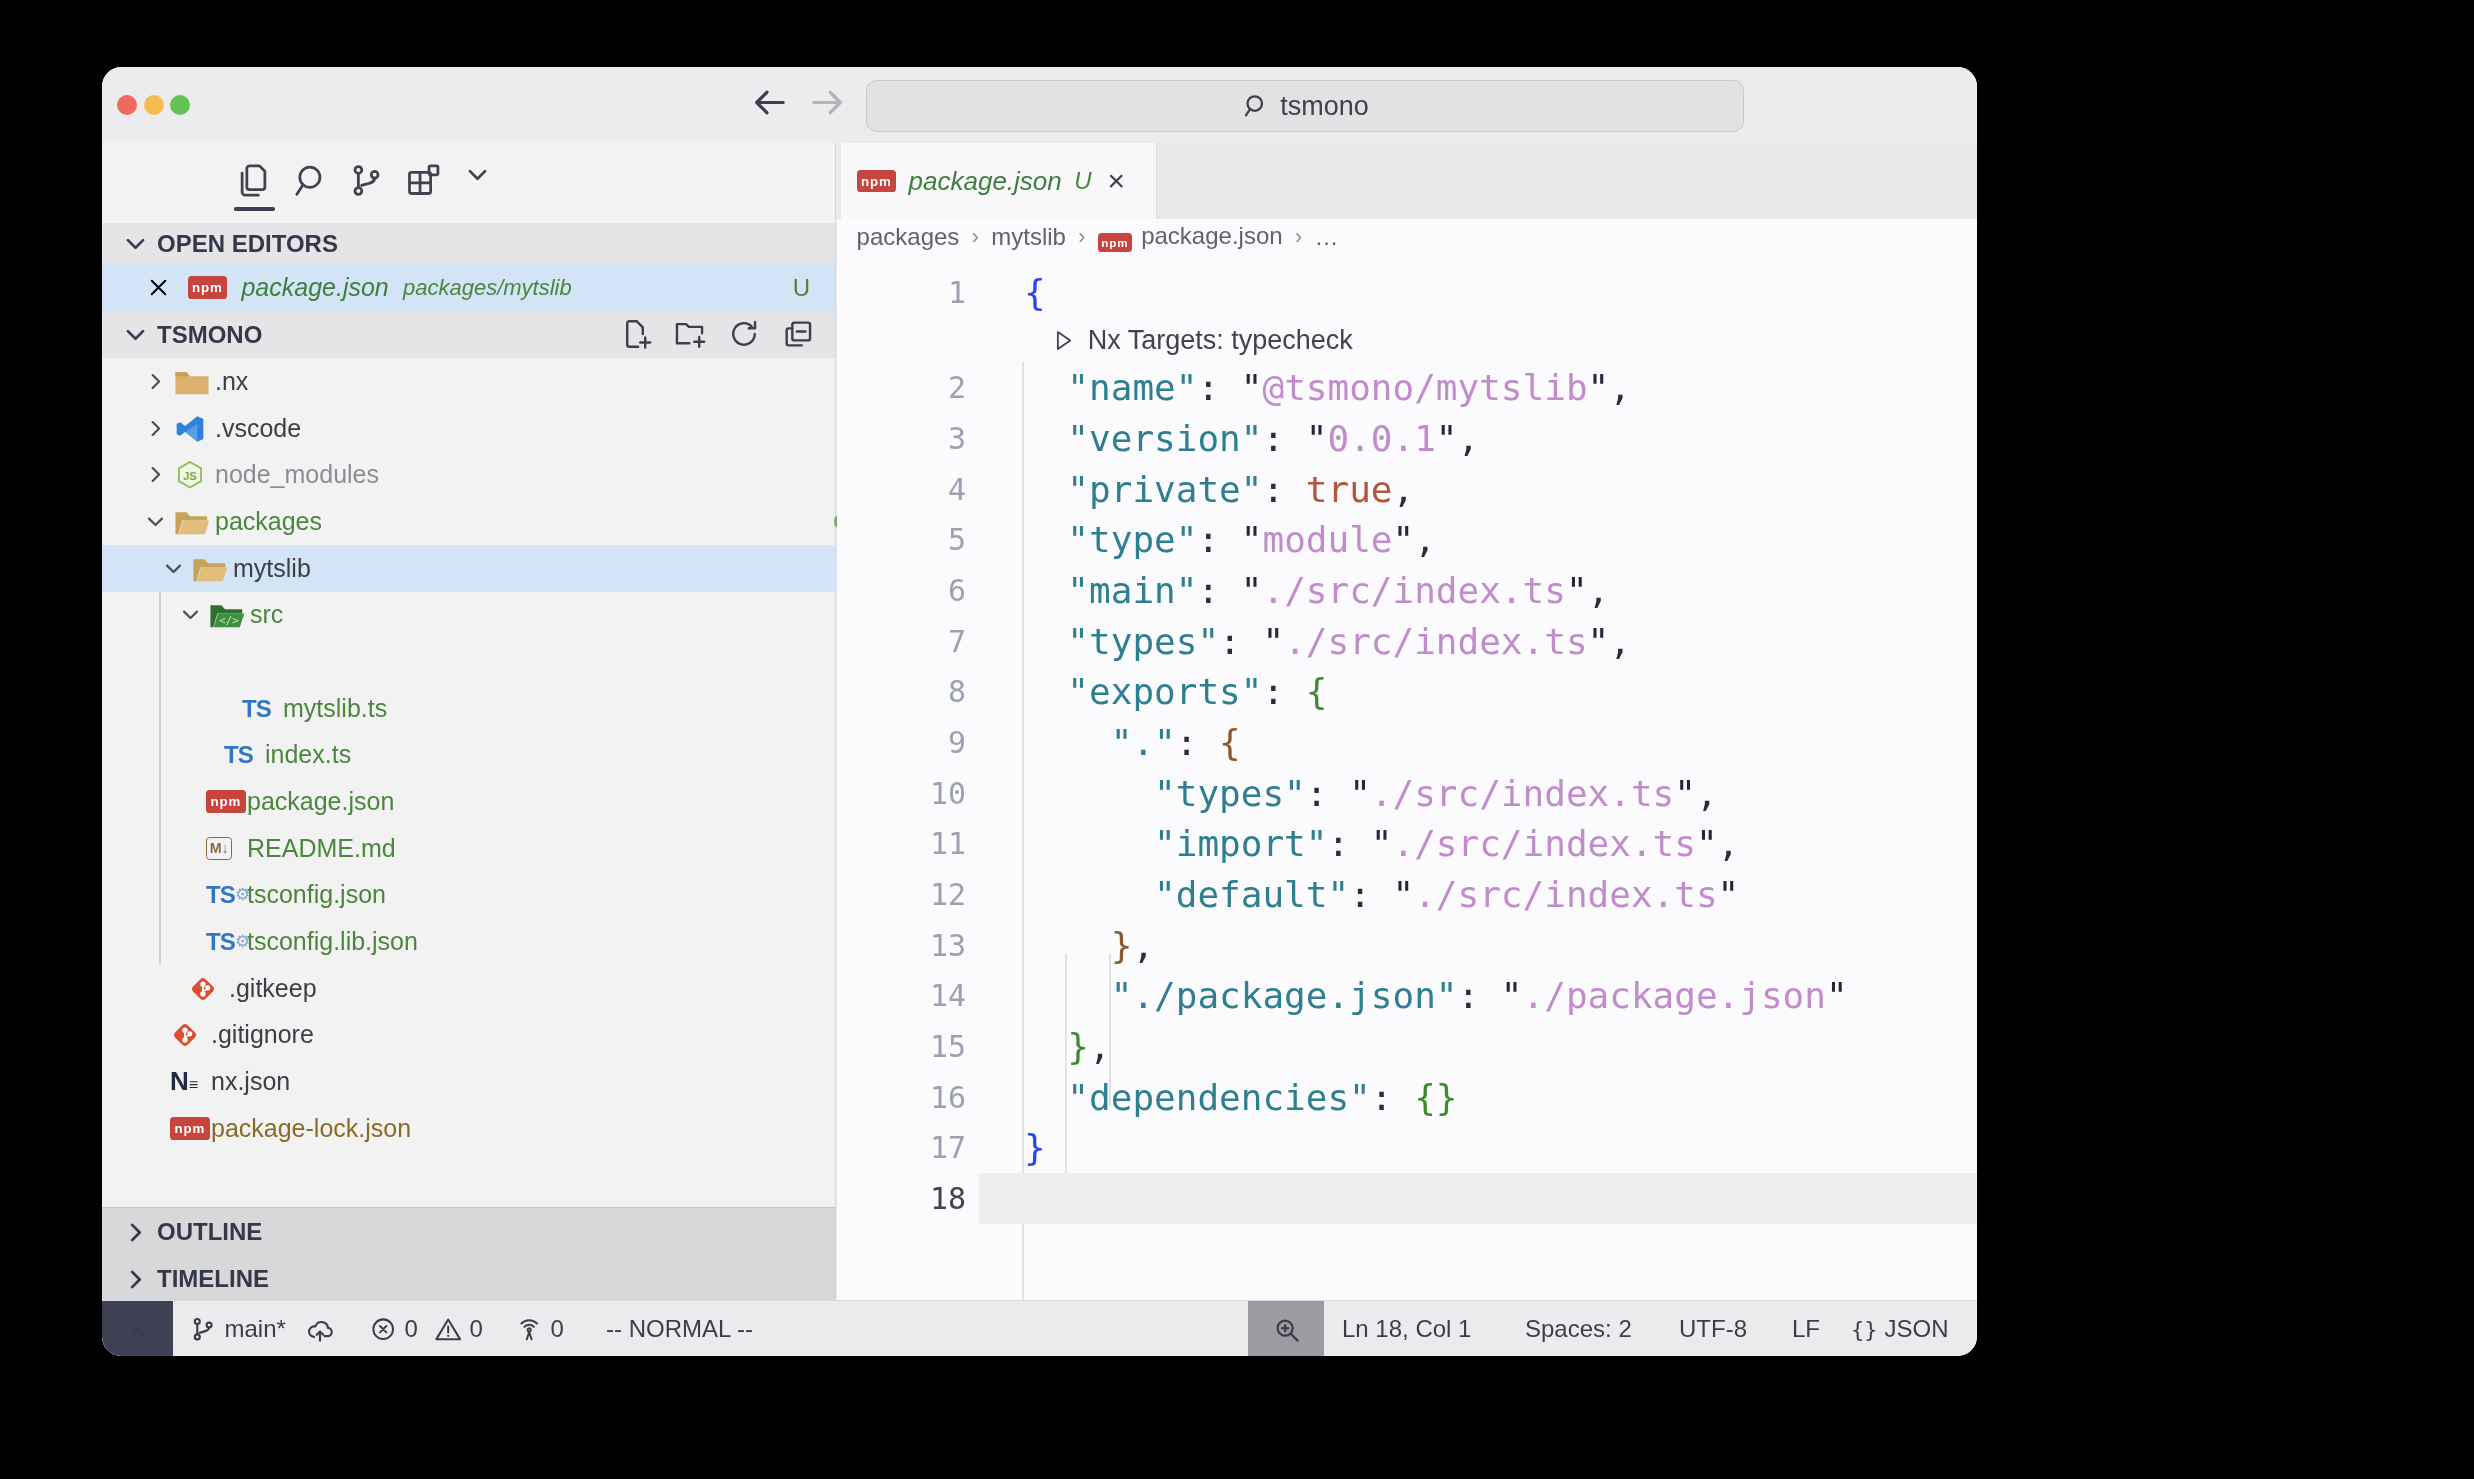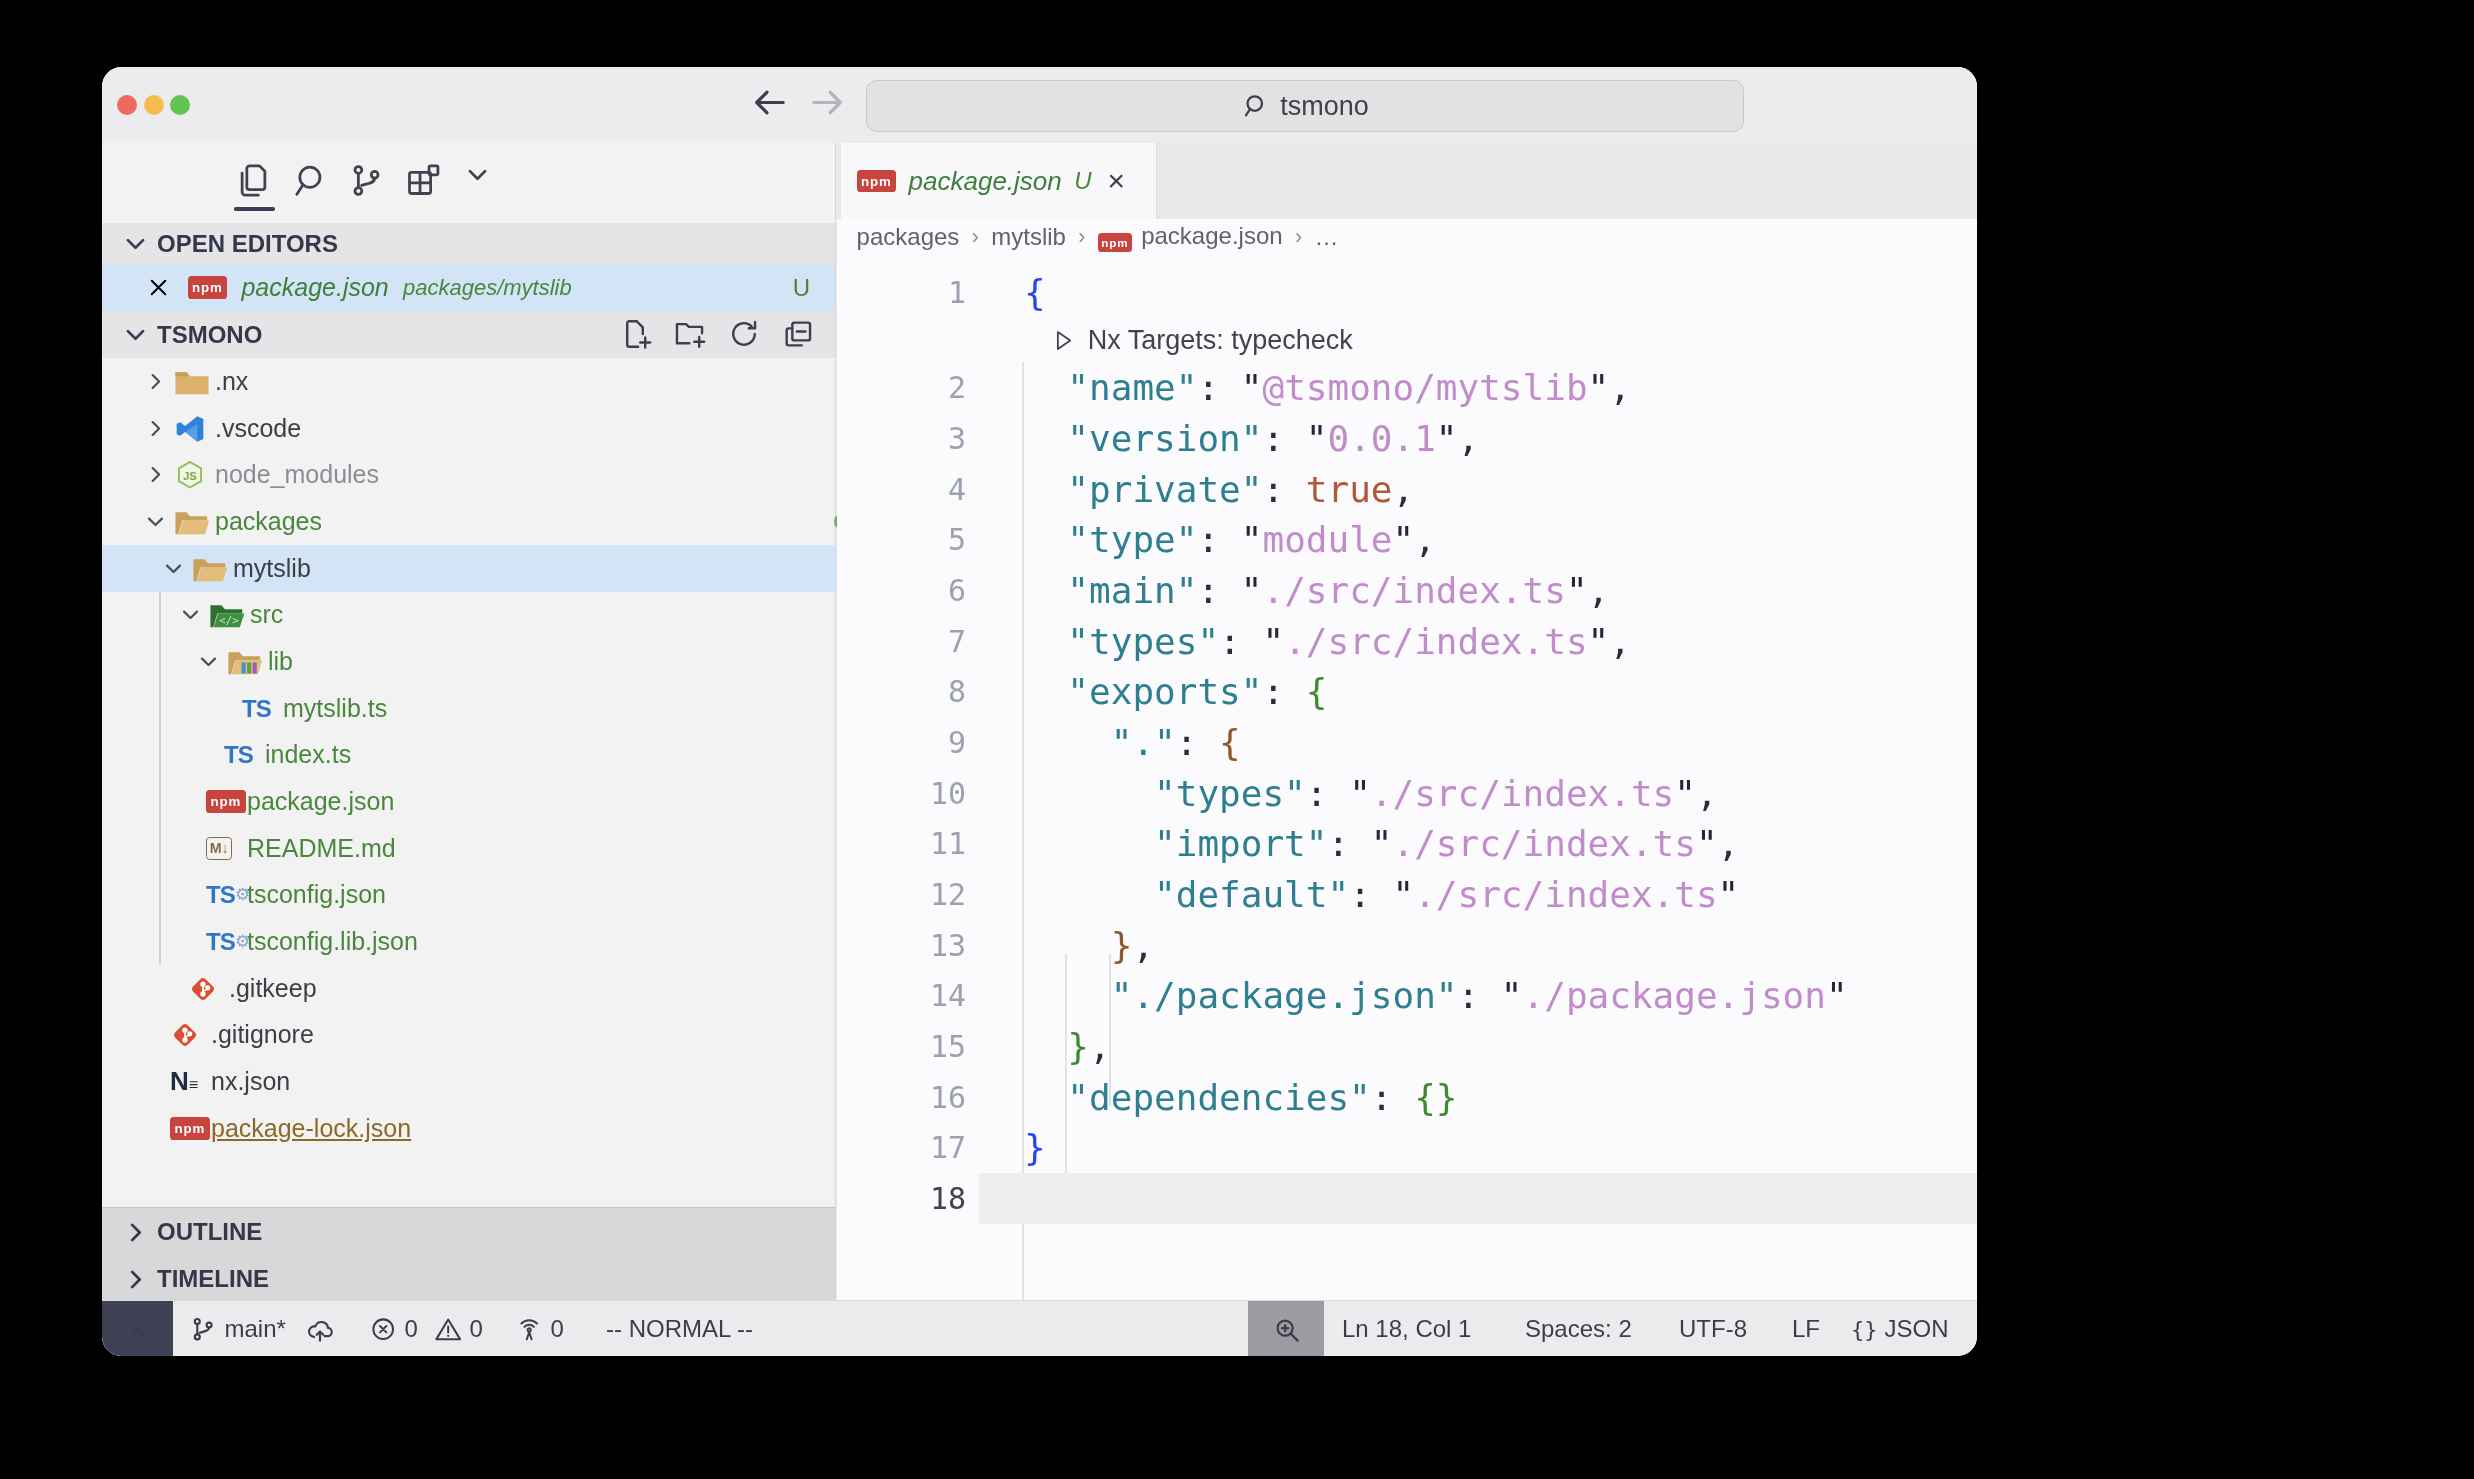--- a/index.html
+++ b/index.html
@@ -21,21 +21,21 @@
   .hdr-actions{position:absolute;right:0;top:0;height:100%;display:flex;align-items:center;}
   .hdr-actions .hic{width:36px;height:36px;margin-right:18px;color:#3b3f51;}
   #openeditor-row{position:absolute;left:0;top:121px;width:733px;height:47px;background:#d3e4f6;display:flex;align-items:center;font-size:25px;}
   #tree{position:absolute;left:0;top:215px;width:733px;height:801px;}
   .row{position:absolute;left:0;width:733px;height:47px;display:flex;align-items:center;font-size:25px;color:#3b4048;}
   .row.selected{background:#d3e4f6;}
   .row .chev{width:30px;height:23px;flex:0 0 30px;color:#4a4e59;}
   .row .ficon{width:41px;height:36px;flex:0 0 41px;display:flex;align-items:center;}
   .t-green{color:#4a873c;}
   .t-gray{color:#888d96;}
-  .t-mod{color:#8a6a25;text-decoration:underline;}
+  .t-mod{color:#8a6a25;}
   .badge{position:absolute;right:25px;font-size:24px;font-weight:500;}
   .dot{position:absolute;right:28.4px;width:14.2px;height:14.2px;border-radius:50%;}
   #tree-guide{position:absolute;left:57px;top:448px;width:1.8px;height:373px;background:#cfcfd3;}
   #bottom-secs{position:absolute;left:0;top:1016px;width:733px;height:141px;background:#d8d8da;border-top:1.8px solid #c6c6c9;margin-top:48px;}
   .bot-sec{position:absolute;left:0;width:733px;height:47px;display:flex;align-items:center;font-weight:bold;font-size:24px;color:#343849;}
   .bot-sec .chev{position:absolute;left:19.6px;width:25px;height:25px;}
   .bot-sec .lbl{position:absolute;left:55px;}
   
   #editor{position:absolute;left:735px;top:76px;width:1552px;height:1157px;background:#fbfafc;}
   #tabstrip{position:absolute;left:0;top:0;width:1552px;height:76px;background:#e9e9eb;}
@@ -308,38 +308,20 @@
           <span class="ficon">
             <svg viewBox="0 0 26 20" width="36" height="27.6" style="font-size:28px">
               <path d="M1 3h8l2.5 3H24v3H6l-3 10H1z" fill="#2e7030"></path>
               <path d="M6.5 9H25.5l-3.2 10H3.3z" fill="#3f8f41"></path>
               <text x="14.5" y="17" font-size="8" fill="#bfe5b2" text-anchor="middle" font-family="monospace">&lt;/&gt;</text>
             </svg>
           </span>
           <span class="t-green">src</span>
           <span class="dot" style="background:#7fa668"></span>
         </div>
-        <div class="row" style="top: 280px; padding-left: 95px;">
-          <span class="chev">
-            <svg viewBox="0 0 16 16" width="23" height="23" fill="none" stroke="currentColor" stroke-width="1.5" stroke-linecap="round" stroke-linejoin="round">
-              <path d="M3.5 6l4.5 4.5L12.5 6"></path>
-            </svg>
-          </span>
-          <span class="ficon">
-            <svg viewBox="0 0 26 20" width="36" height="27.6">
-              <path d="M1 3h8l2.5 3H24v3H6l-3 10H1z" fill="#c9a158"></path>
-              <path d="M6.5 9H25.5l-3.2 10H3.3z" fill="#e2bd7b"></path>
-              <rect x="10.5" y="10.5" width="3" height="8" fill="#4a8fd3"></rect>
-              <rect x="14.5" y="10.5" width="3" height="8" fill="#56a44b"></rect>
-              <rect x="18.5" y="10.5" width="3" height="8" fill="#a958b5"></rect>
-            </svg>
-          </span>
-          <span class="t-green">lib</span>
-          <span class="dot" style="background:#7fa668"></span>
-        </div>
         <div class="row" style="top: 327px; padding-left: 140px;">
           <span class="ficon">
             <span class="tx-ts">TS</span>
           </span>
           <span class="t-green">mytslib.ts</span>
           <span class="badge t-green">U</span>
         </div>
         <div class="row" style="top: 373px; padding-left: 122px;">
           <span class="ficon">
             <span class="tx-ts">TS</span>

